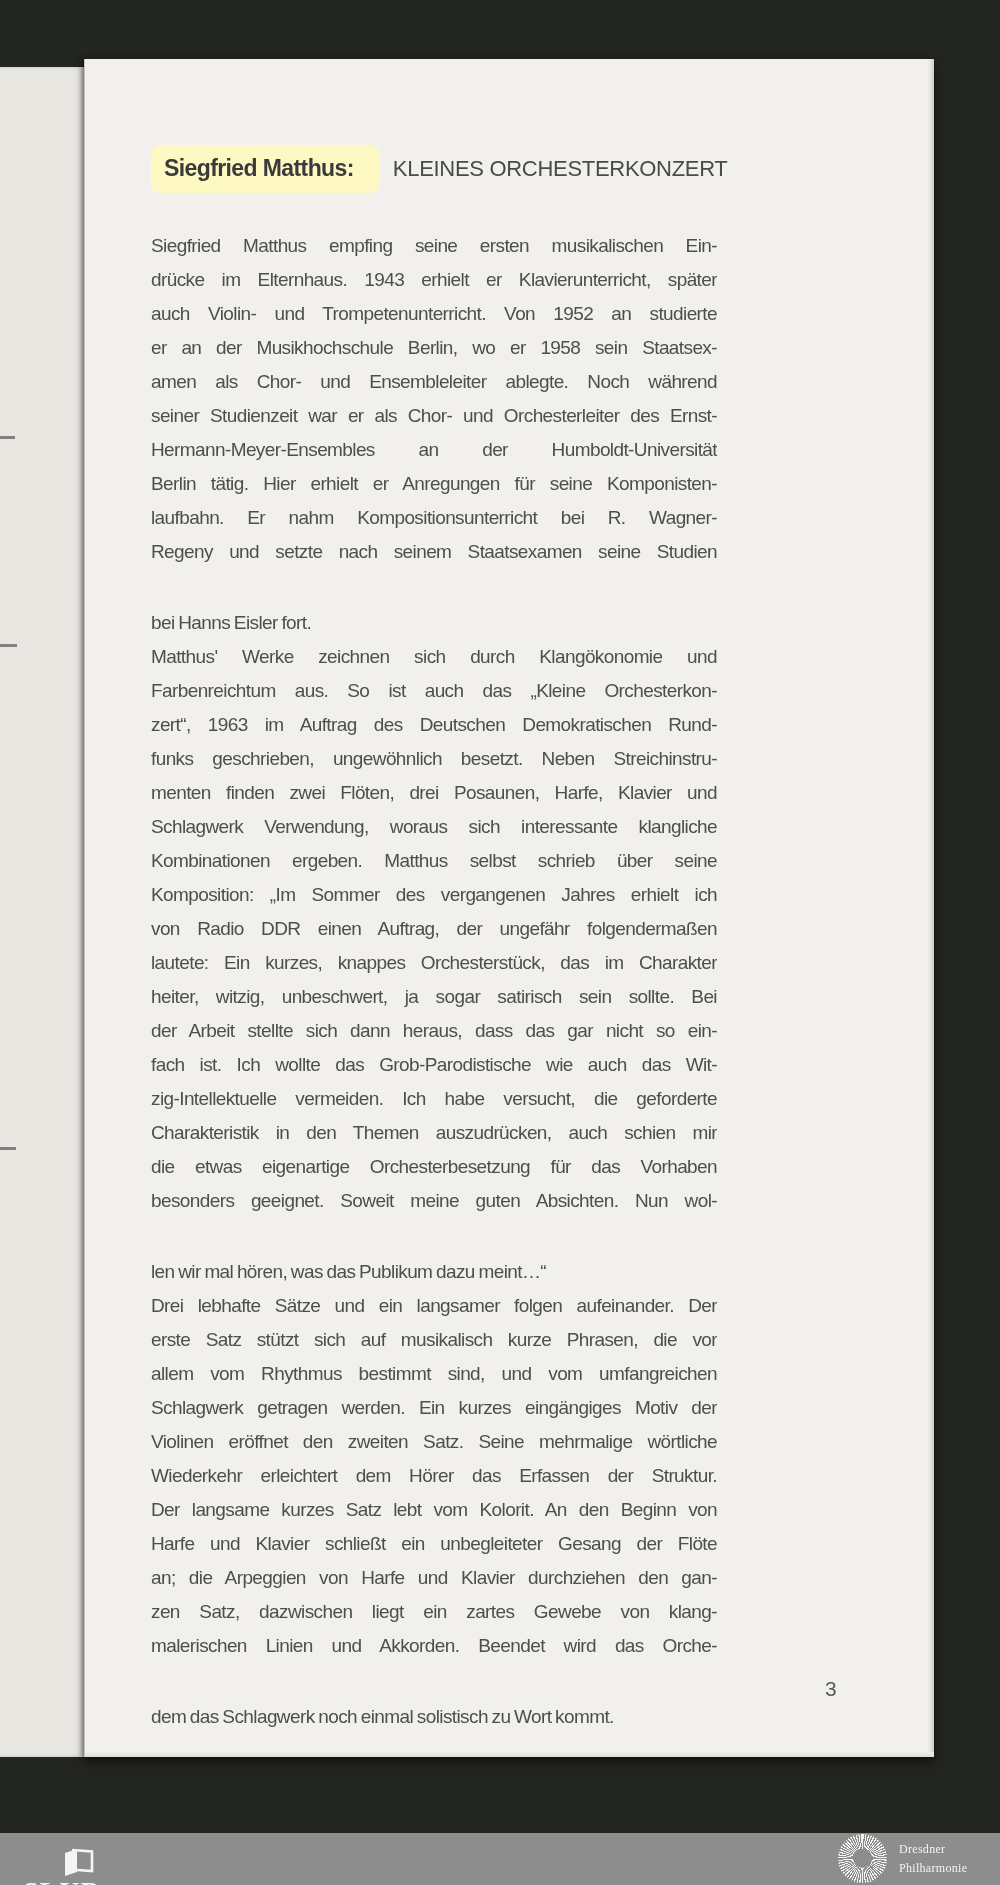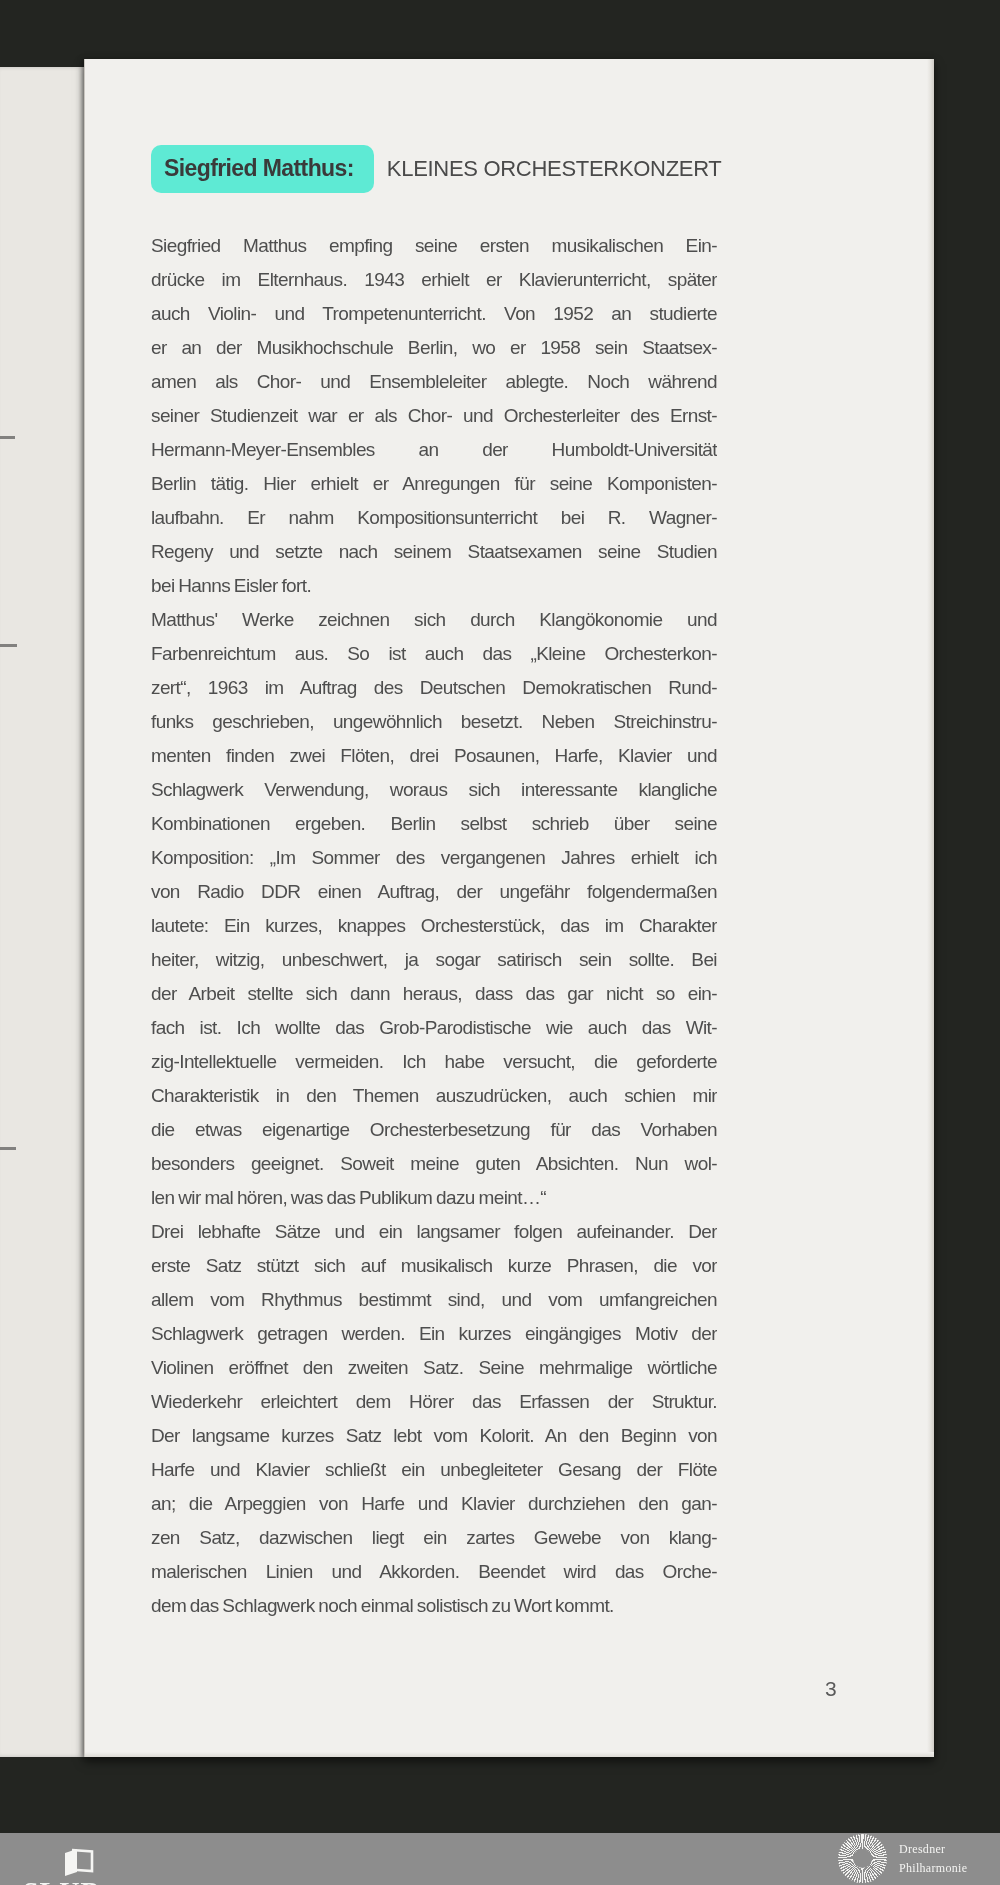--- a/index.html
+++ b/index.html
@@ -40,23 +40,23 @@
     background:linear-gradient(to bottom,#f1f0ed,#dddbd5);
   }
 
   
   .title-row {
     position:absolute; left:66px; top:86px;
     display:flex; align-items:center; gap:13px;
     white-space:nowrap;
   }
   .composer-chip {
-    background:#5eead4;
+    background:#fef9c3;
     border-radius:10px;
-    padding:10px 20px 11px 13px;
+    padding:10px 26px 11px 13px;
     font-weight:bold;
     font-size:23px;
     letter-spacing:-0.6px;
     color:#3a3a3a;
   }
   .work-title {
     font-size:22px;
     letter-spacing:-0.3px;
     color:#4a4a4a;
   }
@@ -67,21 +67,21 @@
     color:#4e4e4e;
     font-size:19px;
     letter-spacing:-0.6px;
     word-spacing:-1px;
   }
   .line {
     line-height:34px; height:34px; overflow:hidden;
     text-align:justify;
     text-align-last:justify;
   }
-  .line.last { text-align-last:left; }
+  .line.last { text-align-last:left;margin-top:37px; }
 
   .page-number {
     position:absolute; left:740px; top:1618px;
     font-size:21px; color:#5a5a5a;
   }
 
   
   .footer-bar {
     position:absolute; left:0; top:1833px; width:1000px; height:52px;
     background:#8d8d8d;
@@ -154,21 +154,21 @@
       <div class="line">Regeny und setzte nach seinem Staatsexamen seine Studien</div>
       <div class="line last">bei Hanns Eisler fort.</div>
     </div>
     <div>
       <div class="line">Matthus' Werke zeichnen sich durch Klangökonomie und</div>
       <div class="line">Farbenreichtum aus. So ist auch das „Kleine Orchesterkon-</div>
       <div class="line">zert“, 1963 im Auftrag des Deutschen Demokratischen Rund-</div>
       <div class="line">funks geschrieben, ungewöhnlich besetzt. Neben Streichinstru-</div>
       <div class="line">menten finden zwei Flöten, drei Posaunen, Harfe, Klavier und</div>
       <div class="line">Schlagwerk Verwendung, woraus sich interessante klangliche</div>
-      <div class="line">Kombinationen ergeben. Berlin selbst schrieb über seine</div>
+      <div class="line">Kombinationen ergeben. Matthus selbst schrieb über seine</div>
       <div class="line">Komposition: „Im Sommer des vergangenen Jahres erhielt ich</div>
       <div class="line">von Radio DDR einen Auftrag, der ungefähr folgendermaßen</div>
       <div class="line">lautete: Ein kurzes, knappes Orchesterstück, das im Charakter</div>
       <div class="line">heiter, witzig, unbeschwert, ja sogar satirisch sein sollte. Bei</div>
       <div class="line">der Arbeit stellte sich dann heraus, dass das gar nicht so ein-</div>
       <div class="line">fach ist. Ich wollte das Grob-Parodistische wie auch das Wit-</div>
       <div class="line">zig-Intellektuelle vermeiden. Ich habe versucht, die geforderte</div>
       <div class="line">Charakteristik in den Themen auszudrücken, auch schien mir</div>
       <div class="line">die etwas eigenartige Orchesterbesetzung für das Vorhaben</div>
       <div class="line">besonders geeignet. Soweit meine guten Absichten. Nun wol-</div>

